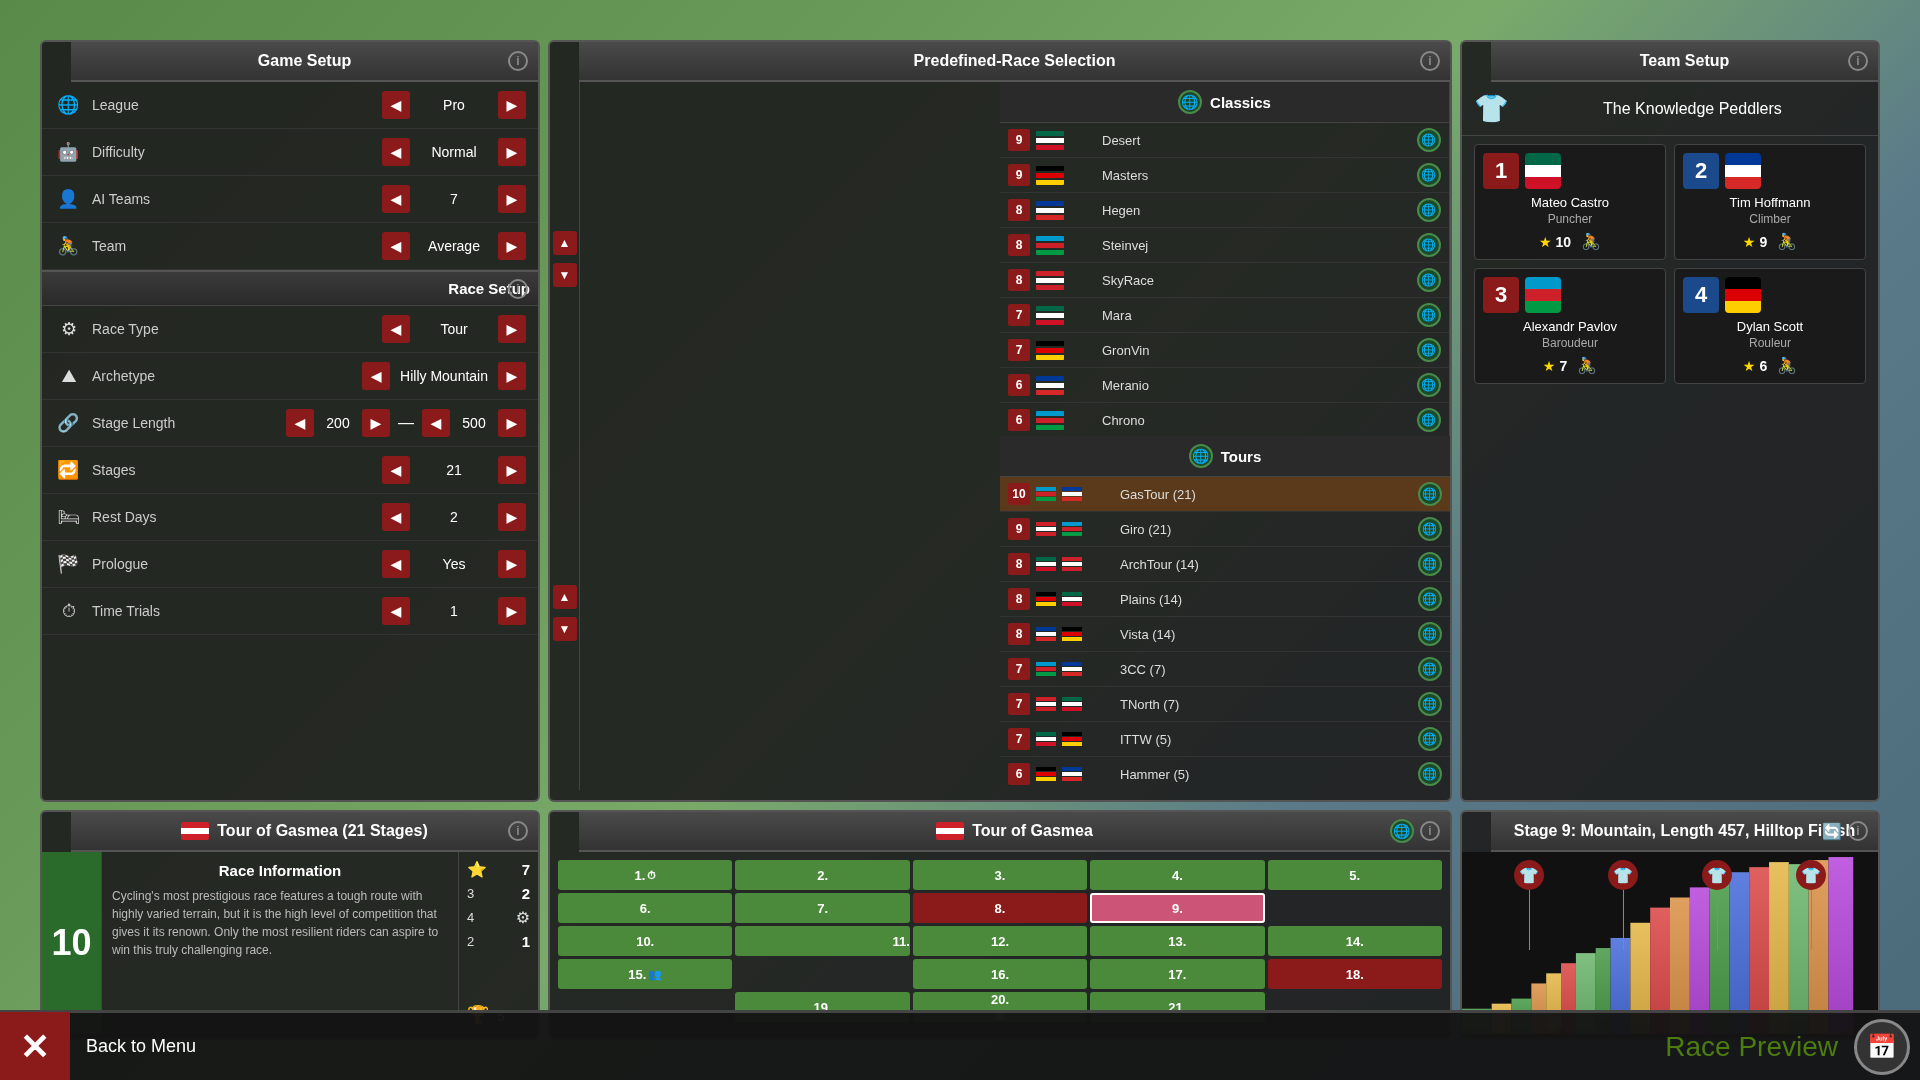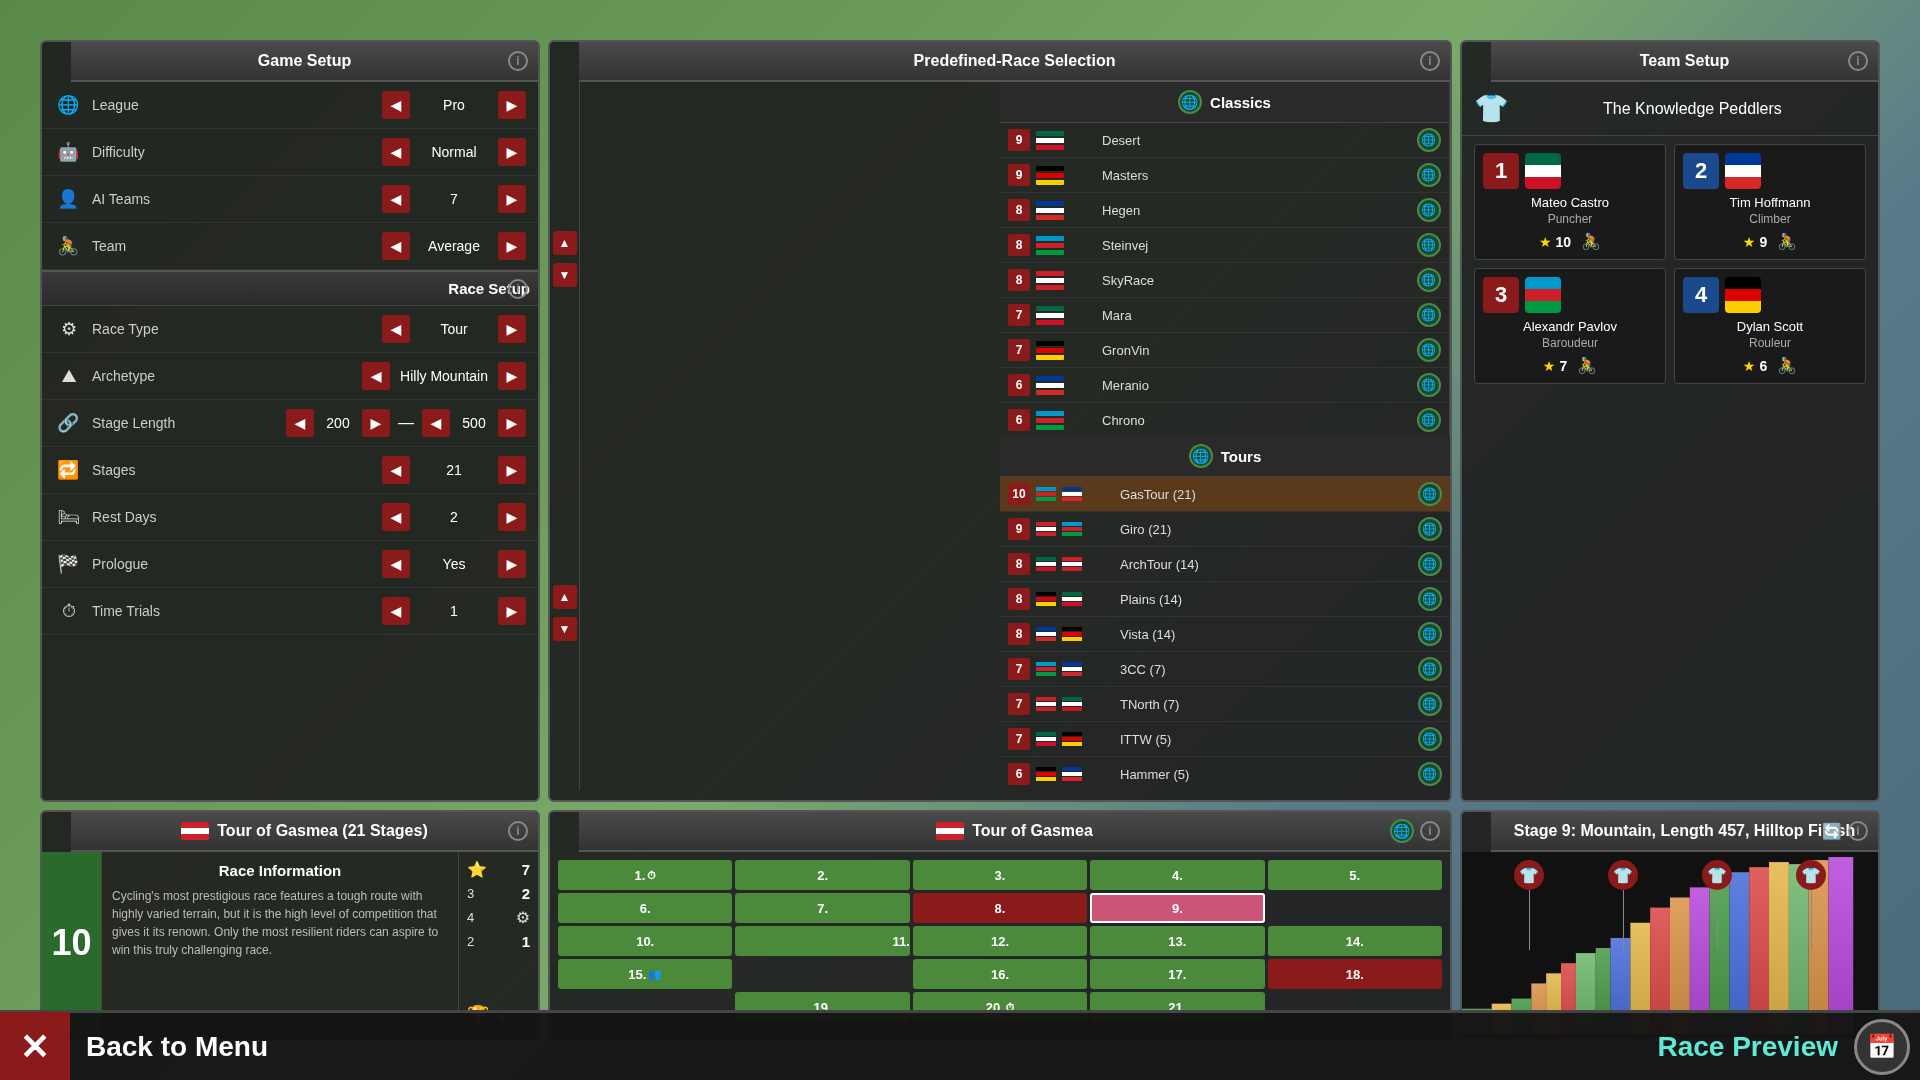--- a/index.html
+++ b/index.html
@@ -417,35 +417,35 @@
       height: 70px;
       background: #8B1A1A;
       display: flex;
       align-items: center;
       justify-content: center;
       font-size: 36px;
       color: #fff;
       font-weight: bold;
     }
     .back-text {
-      font-size: 28px;
-      font-weight: bold;
+      font-size: 18px;
+      font-weight: normal;
       color: #fff;
     }
     .race-preview-btn {
       display: flex;
       align-items: center;
       gap: 16px;
       cursor: pointer;
       padding-right: 10px;
     }
     .race-preview-text {
       font-size: 28px;
-      font-weight: bold;
-      color: #5eead4;
+      font-weight: normal;
+      color: #4d7c0f;
     }
     .preview-icon {
       width: 56px;
       height: 56px;
       border-radius: 50%;
       border: 3px solid #888;
       background: #333;
       display: flex;
       align-items: center;
       justify-content: center;
@@ -1045,21 +1045,21 @@
         </div>
         <div class="stage-cell" style="background: rgb(139, 26, 26);">
           <span>18.</span>
         </div>
         <div class="stage-cell" style="background: transparent; cursor: default;">
           <span></span>
         </div>
         <div class="stage-cell" style="background: rgb(74, 138, 58);">
           <span>19.</span>
         </div>
-        <div class="stage-cell" style="background: rgb(74, 138, 58);">
+        <div class="stage-cell" style="background: rgb(74, 138, 58); flex-direction: column;">
           <span>20.</span>
           <span style="font-size:11px;">⏱</span>
         </div>
         <div class="stage-cell" style="background: rgb(74, 138, 58);">
           <span>21.</span>
         </div>
       </div>
   </div>
 
   <div class="panel bottom-right">

